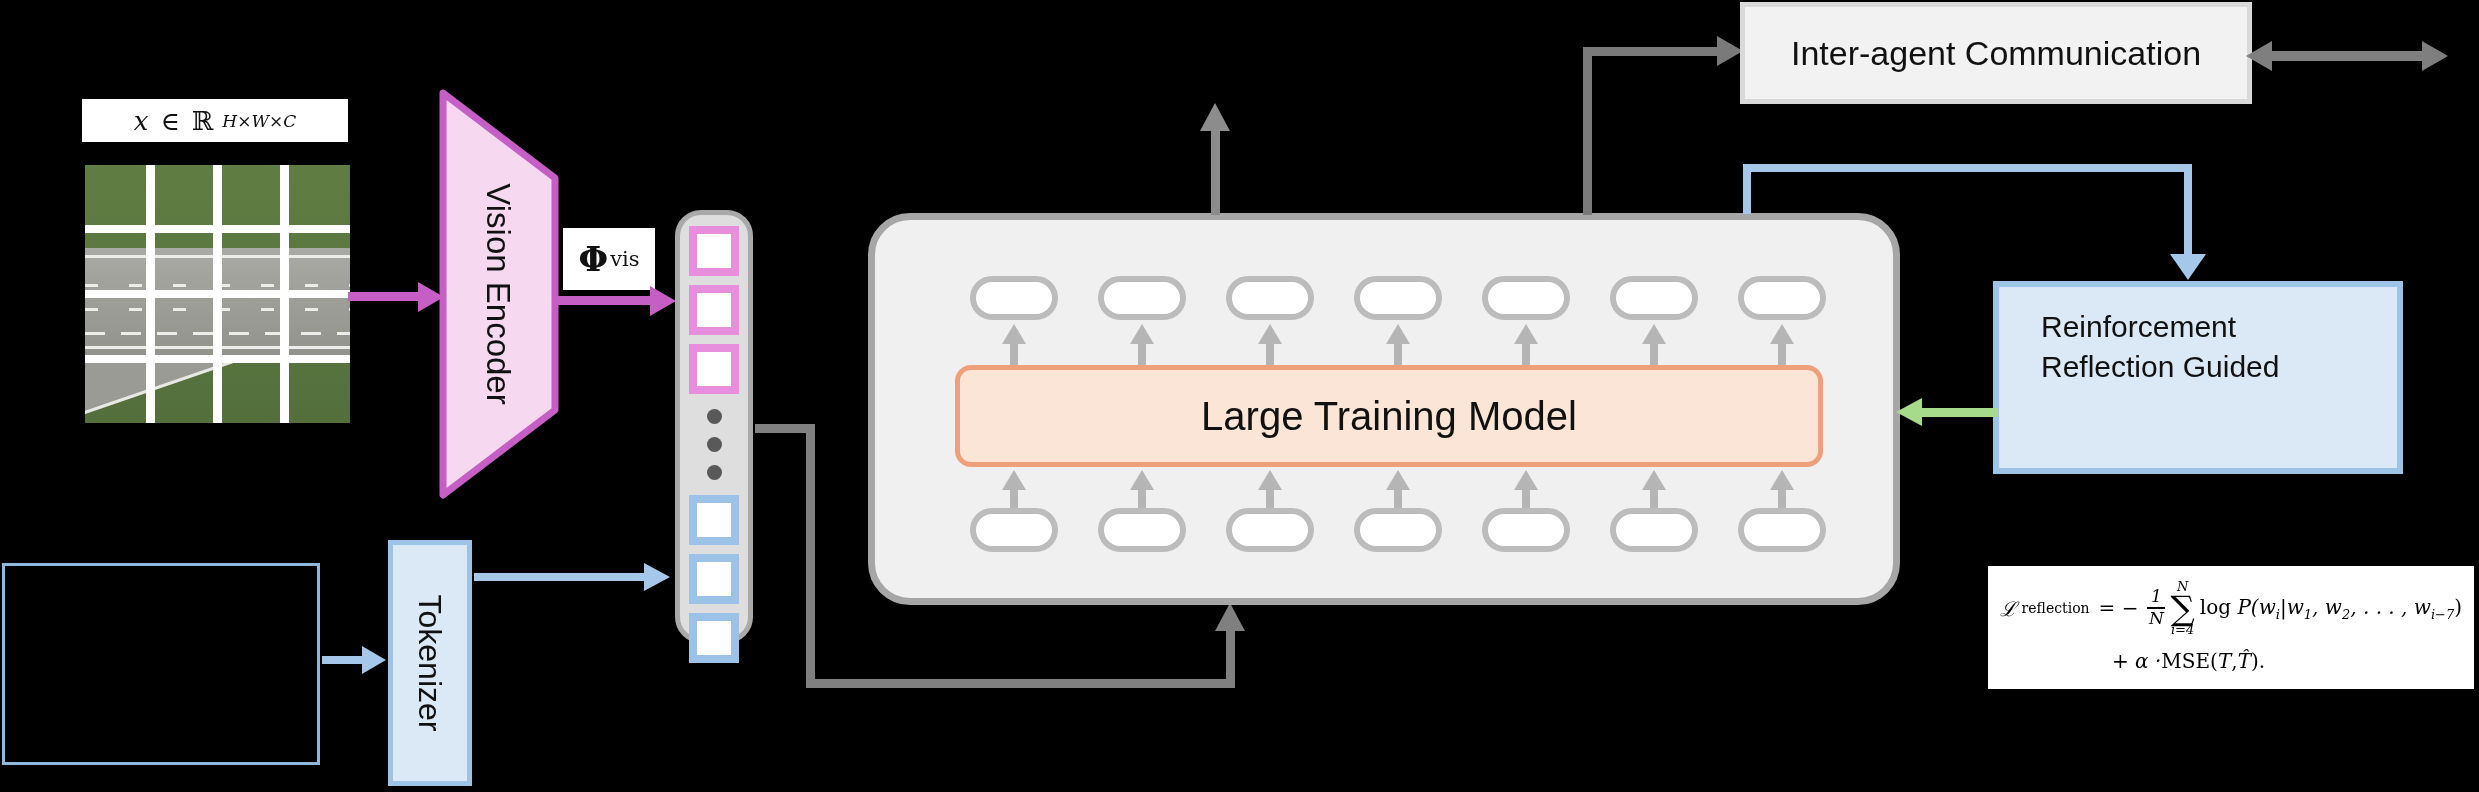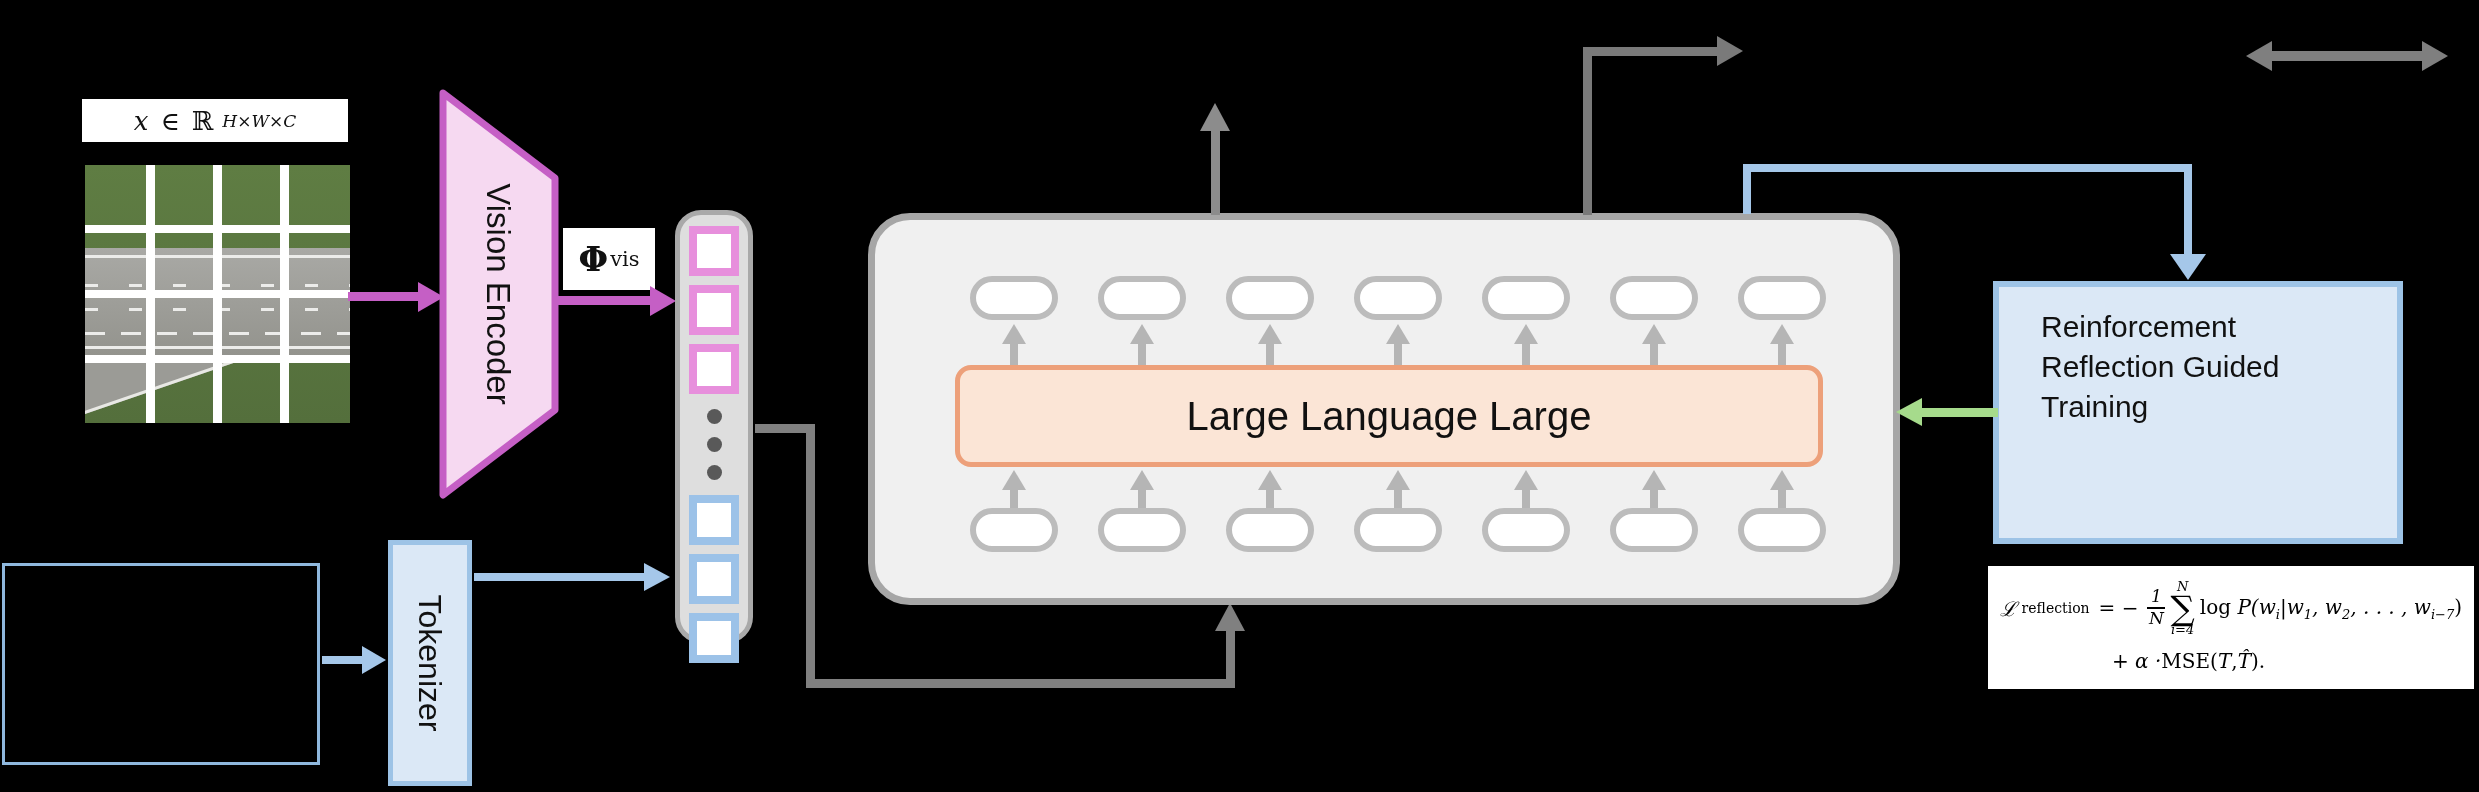--- a/index.html
+++ b/index.html
@@ -53,21 +53,21 @@
   .pill{position:absolute;width:88px;height:44px;background:#fff;border:6px solid #bcbcbc;
         border-radius:24px;box-sizing:border-box;}
   .sline{position:absolute;width:8px;background:#b5b5b5;}
   .shead{position:absolute;width:0;height:0;border-left:12px solid transparent;
          border-right:12px solid transparent;border-bottom:20px solid #b5b5b5;}
   .orange-box{left:955px;top:365px;width:868px;height:102px;background:#fbe5d6;border:5px solid #eda07a;
               border-radius:16px;display:flex;align-items:center;justify-content:center;font-size:40px;}
   
   .ia-box{left:1740px;top:2px;width:512px;height:102px;background:#f2f2f2;border:5px solid #d9d9d9;
           display:flex;align-items:center;justify-content:center;font-size:34px;}
-  .rrgt-box{left:1993px;top:281px;width:410px;height:263px;background:#dbe8f6;border:6px solid #9dc3e6;
+  .rrgt-box{left:1993px;top:281px;width:410px;height:193px;background:#dbe8f6;border:6px solid #9dc3e6;
             padding:20px 0 13px 42px;font-size:30px;line-height:40px;}
   .lora-box{left:2032px;top:441px;width:333px;height:78px;background:#e4f1db;border:7px solid #90d06c;
             border-radius:18px;display:flex;align-items:center;justify-content:center;gap:10px;font-size:30px;}
   
   .formula-box{left:1988px;top:566px;width:486px;height:123px;background:#fff;color:#000;
                font-family:"DejaVu Serif", serif;font-size:20px;padding-top:6px;}
   .f-line1{display:flex;align-items:center;justify-content:center;gap:5px;height:72px;}
   .f-line2{display:flex;align-items:center;justify-content:flex-start;padding-left:124px;height:34px;}
   .frac{display:inline-flex;flex-direction:column;align-items:center;font-size:17px;line-height:1.05;}
   .frac .bar{width:18px;height:1.5px;background:#000;margin:1px 0;}
@@ -166,21 +166,21 @@
   <div class="shead" style="left:1386px;top:324px;"></div>
     <div class="sline" style="left:1394px;top:343px;height:23px;"></div>
   <div class="shead" style="left:1514px;top:324px;"></div>
     <div class="sline" style="left:1522px;top:343px;height:23px;"></div>
   <div class="shead" style="left:1642px;top:324px;"></div>
     <div class="sline" style="left:1650px;top:343px;height:23px;"></div>
   <div class="shead" style="left:1770px;top:324px;"></div>
     <div class="sline" style="left:1778px;top:343px;height:23px;"></div>
 
   <div class="abs orange-box">
-    <span>Large Language Large</span>
+    <span>Large Training Model</span>
   </div>
 
   <div class="shead" style="left:1002px;top:470px;"></div>
     <div class="sline" style="left:1010px;top:489px;height:20px;"></div>
   <div class="shead" style="left:1130px;top:470px;"></div>
     <div class="sline" style="left:1138px;top:489px;height:20px;"></div>
   <div class="shead" style="left:1258px;top:470px;"></div>
     <div class="sline" style="left:1266px;top:489px;height:20px;"></div>
   <div class="shead" style="left:1386px;top:470px;"></div>
     <div class="sline" style="left:1394px;top:489px;height:20px;"></div>
@@ -199,34 +199,36 @@
   <div class="pill" style="left:1610px;top:508px;"></div>
   <div class="pill" style="left:1738px;top:508px;"></div>
 
   <div class="line" style="left:1211px;top:131px;width:9px;height:84px;background:#8c8c8c;"></div>
   <div class="tri" style="left:1200px;top:103px;border-left:15px solid transparent;border-right:15px solid transparent;border-bottom:28px solid #8c8c8c;"></div>
 
   <div class="line" style="left:1583px;top:47px;width:9px;height:168px;background:#7a7a7a;"></div>
   <div class="line" style="left:1583px;top:47px;width:134px;height:9px;background:#7a7a7a;"></div>
   <div class="tri" style="left:1717px;top:36px;border-top:15px solid transparent;border-bottom:15px solid transparent;border-left:26px solid #7a7a7a;"></div>
 
+  <div class="abs ia-box">
+    <span>Inter-agent Communication</span>
+  </div>
 
   <div class="line" style="left:2270px;top:51px;width:154px;height:10px;background:#7f7f7f;"></div>
   <div class="tri" style="left:2246px;top:41px;border-top:15px solid transparent;border-bottom:15px solid transparent;border-right:26px solid #7f7f7f;"></div>
   <div class="tri" style="left:2422px;top:41px;border-top:15px solid transparent;border-bottom:15px solid transparent;border-left:26px solid #7f7f7f;"></div>
 
   <div class="line" style="left:1743px;top:164px;width:8px;height:50px;background:#a5c7e9;"></div>
   <div class="line" style="left:1743px;top:164px;width:449px;height:8px;background:#a5c7e9;"></div>
   <div class="line" style="left:2184px;top:164px;width:8px;height:92px;background:#a5c7e9;"></div>
   <div class="tri" style="left:2170px;top:254px;border-left:18px solid transparent;border-right:18px solid transparent;border-top:26px solid #a5c7e9;"></div>
 
   <div class="abs rrgt-box">
     <div>Reinforcement</div>
     <div>Reflection Guided</div>
-    <div>Training</div>
   </div>
 
   <div class="line" style="left:1922px;top:408px;width:76px;height:9px;background:#a6db8c;"></div>
   <div class="tri" style="left:1896px;top:398px;border-top:14px solid transparent;border-bottom:14px solid transparent;border-right:26px solid #a6db8c;"></div>
 
   <div class="abs formula-box">
     <div class="f-line1">
       <span class="it">ℒ</span>
         <sub class="lhs-sub">reflection</sub>
       <span style="margin:0 4px;">= −</span>

